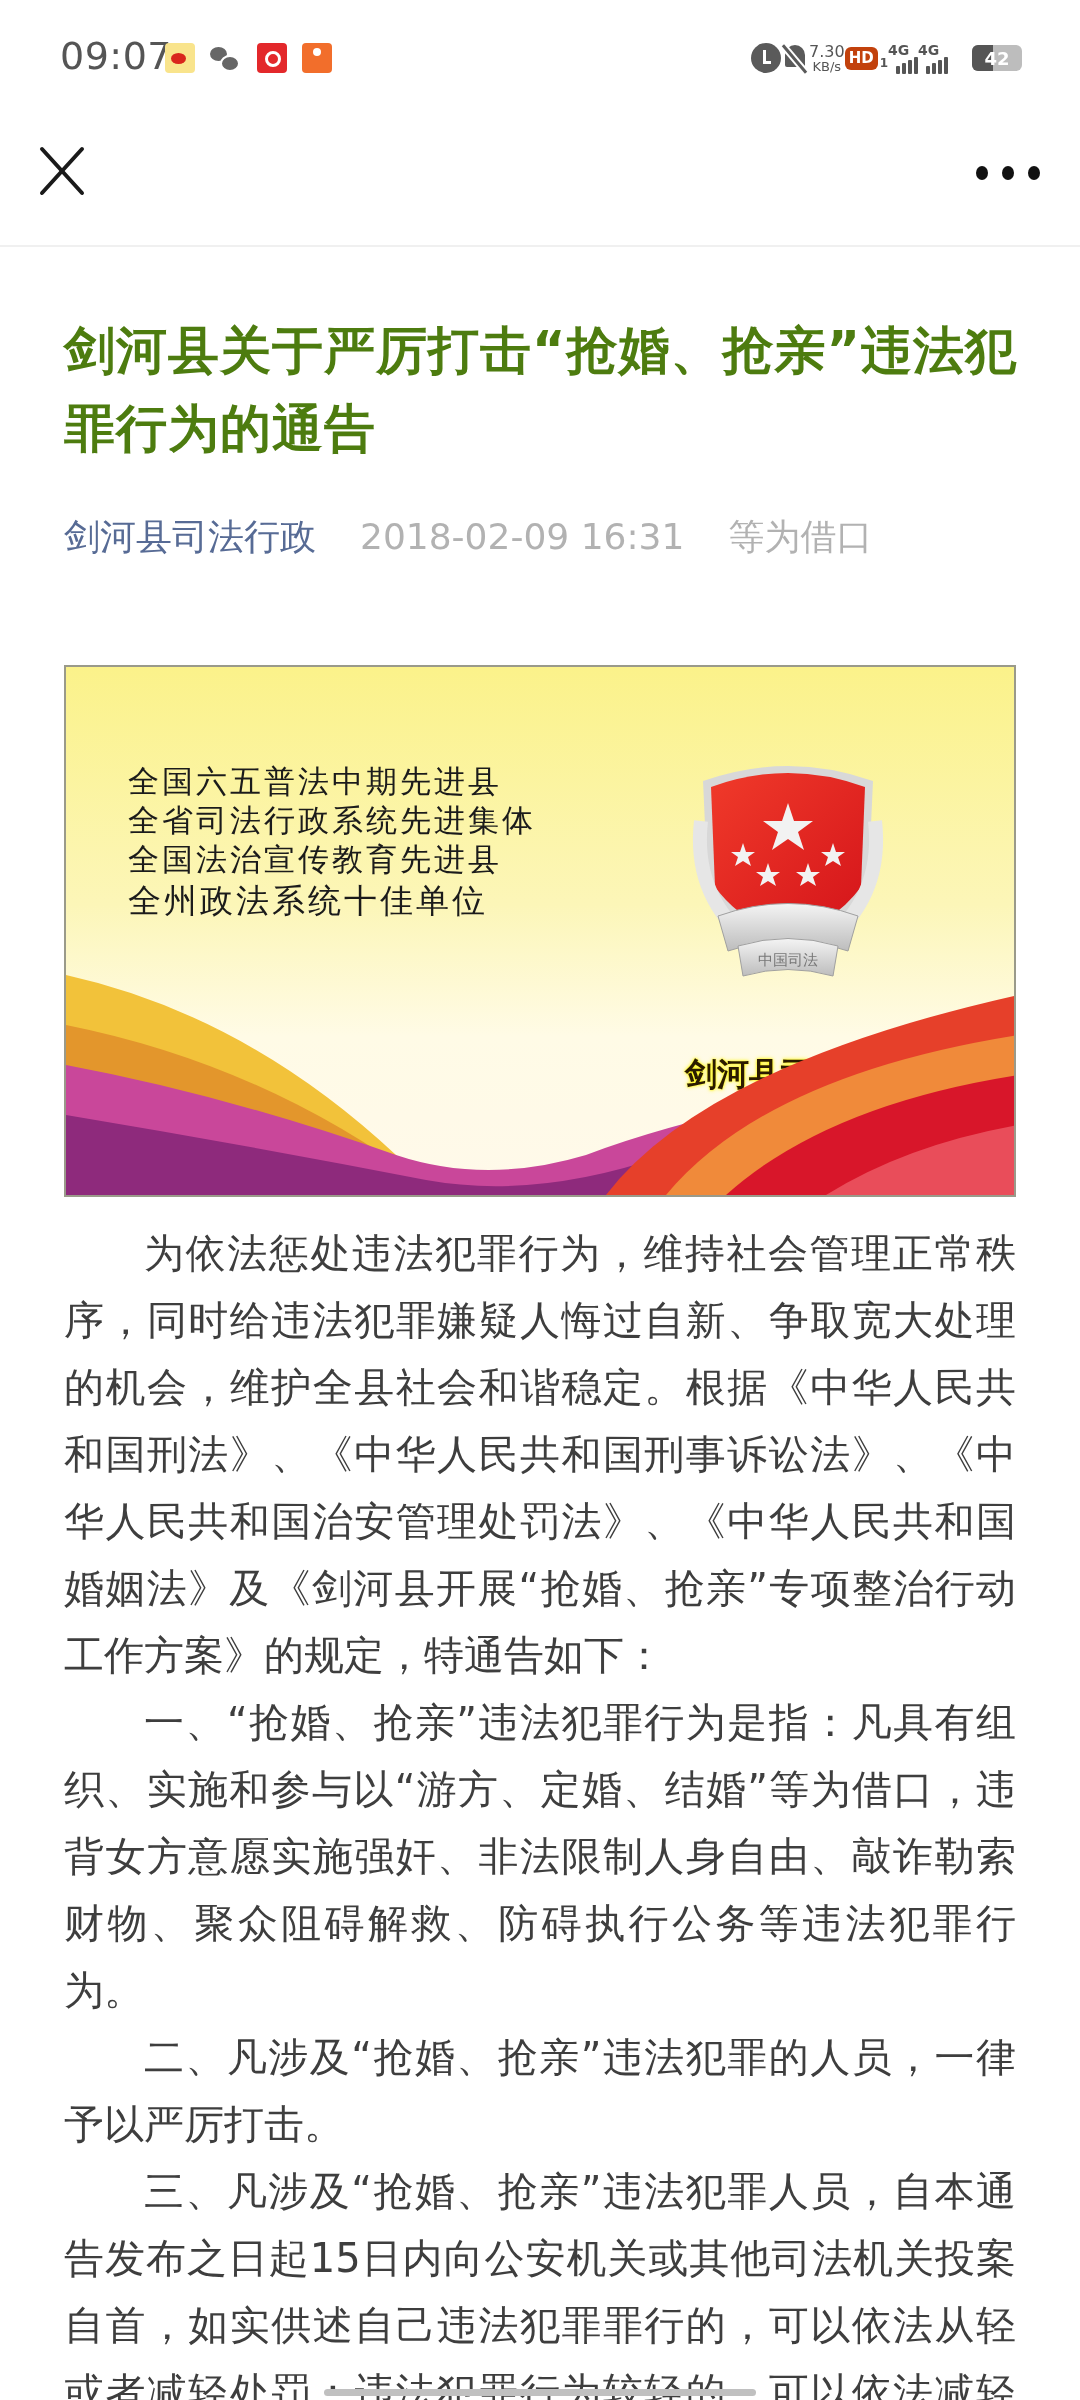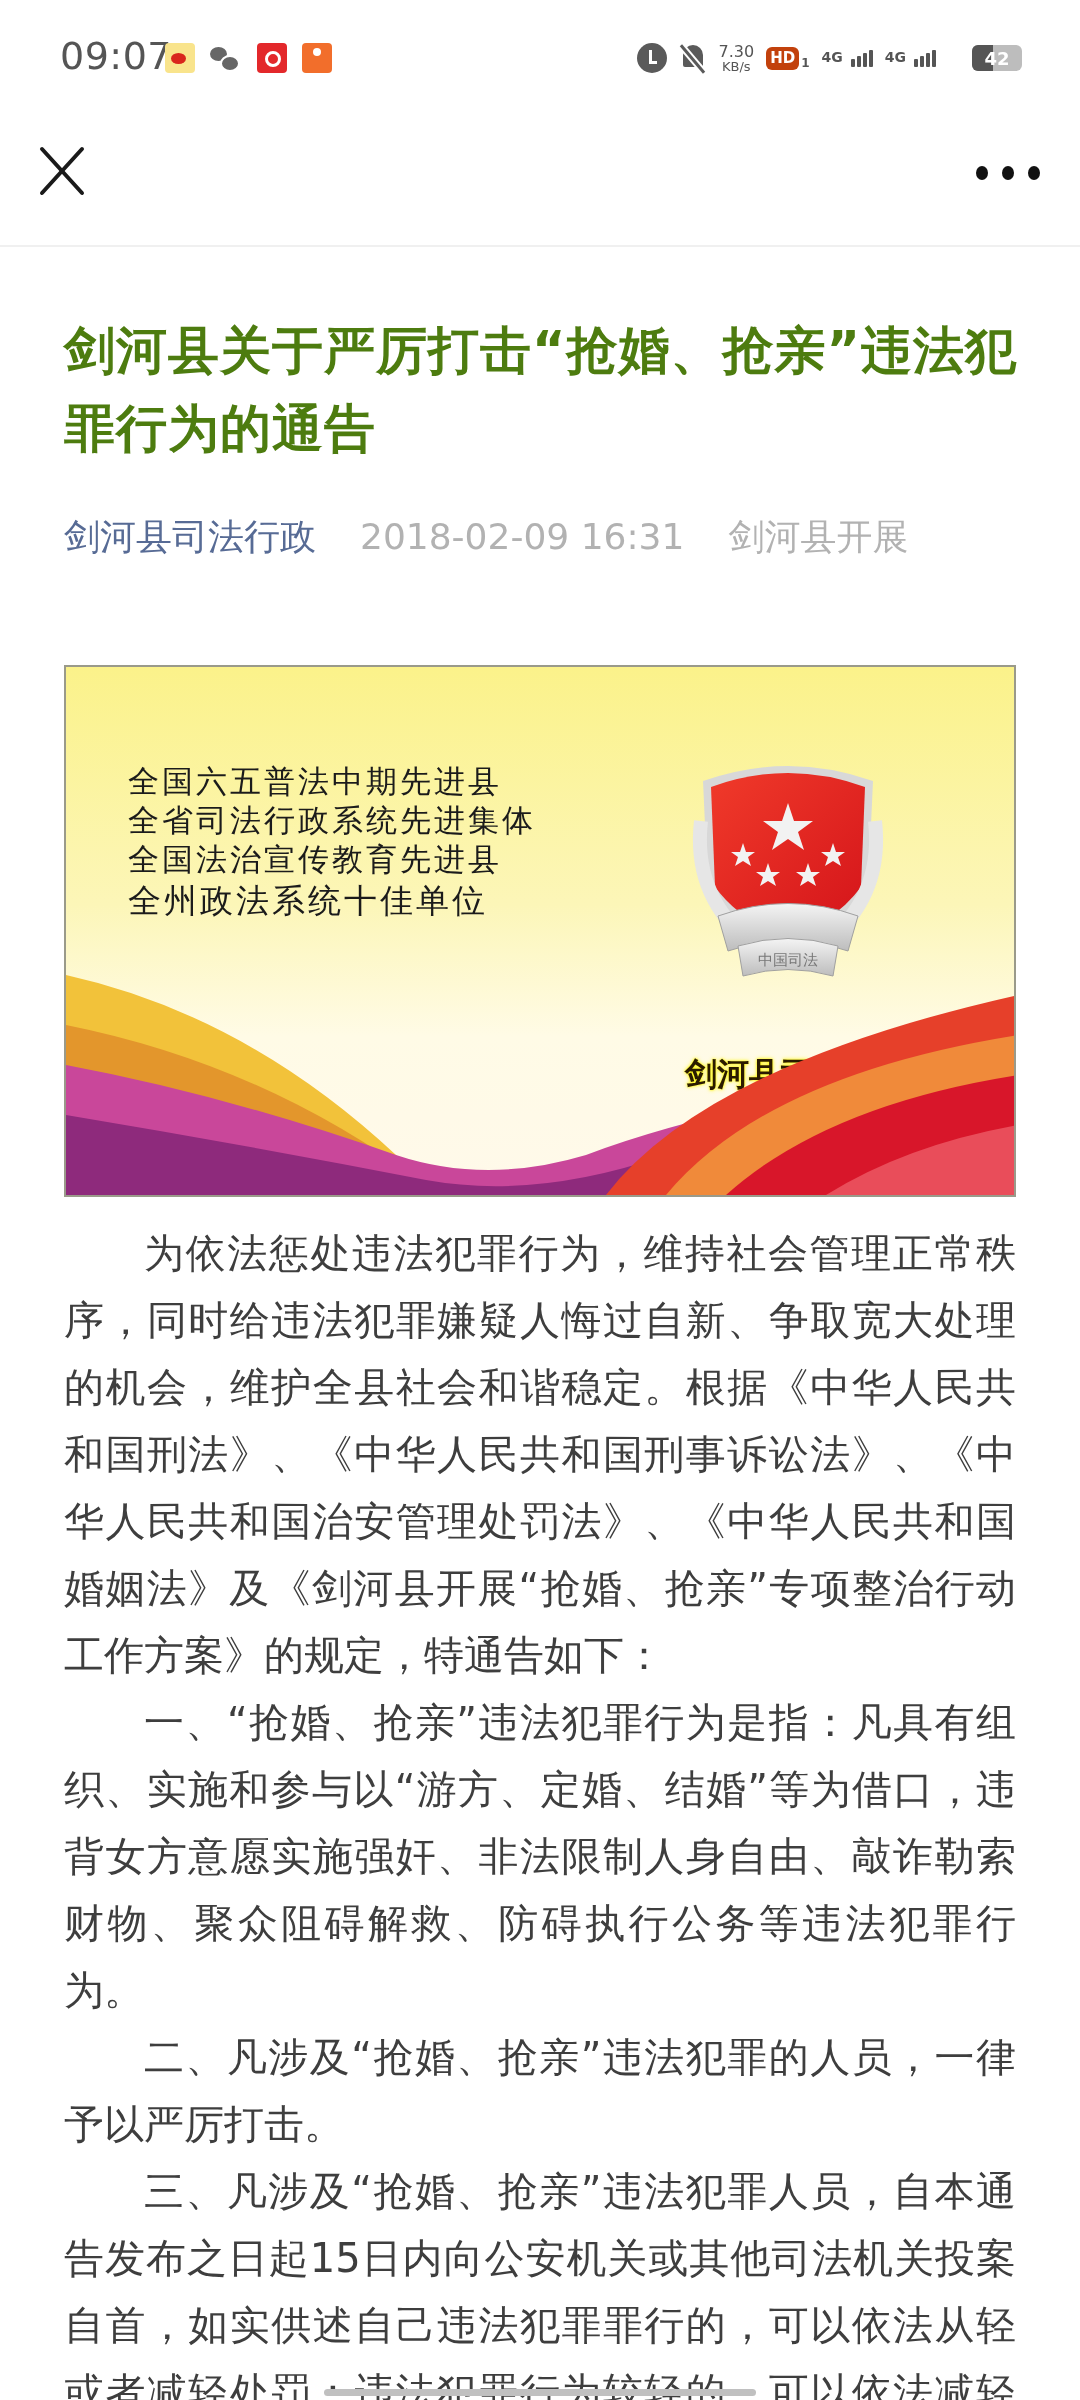--- a/index.html
+++ b/index.html
@@ -13,33 +13,33 @@
   .ic-weibo { left: 165px; background: #f9e48c; }
   .ic-weibo::after { content: ""; position: absolute; left: 6px; top: 10px; width: 15px; height: 11px; border-radius: 50%; background: #d9261c; }
   .ic-wechat { left: 210px; background: transparent; }
   .ic-wechat::before { content: ""; position: absolute; left: 0; top: 4px; width: 17px; height: 14px; border-radius: 50%; background: #666; }
   .ic-wechat::after { content: ""; position: absolute; left: 10px; top: 12px; width: 16px; height: 13px; border-radius: 50%; background: #666; border: 2px solid #fff; }
   .ic-netease { left: 257px; background: #e3282b; }
   .ic-netease::after { content: ""; position: absolute; left: 8px; top: 8px; width: 10px; height: 10px; border-radius: 50%; border: 3px solid #fff; }
   .ic-kwai { left: 302px; background: #f26e2b; }
   .ic-kwai::after { content: ""; position: absolute; left: 11px; top: 5px; width: 8px; height: 8px; border-radius: 50%; background: #fff; }
 
-  .sys-icons { position: absolute; right: 58px; top: 38px; height: 40px; display: flex; align-items: center; gap: 12px; color: #555; }
+  .sys-icons { position: absolute; right: 58px; top: 38px; height: 40px; display: flex; align-items: center; color: #555; }
   .alarm { width: 30px; height: 30px; border-radius: 50%; background: #5a5a5a; position: relative; }
   .alarm::after { content: ""; position: absolute; left: 12px; top: 7px; width: 5px; height: 11px; border-left: 3px solid #fff; border-bottom: 3px solid #fff; }
   .bell-off { width: 28px; height: 30px; position: relative; }
   .bell-off::before { content: ""; position: absolute; left: 4px; top: 2px; width: 20px; height: 22px; border-radius: 10px 10px 2px 2px; background: #5a5a5a; }
   .bell-off::after { content: ""; position: absolute; left: 12px; top: -2px; width: 3px; height: 36px; background: #5a5a5a; transform: rotate(-40deg); box-shadow: 0 0 0 2px #fff; }
   .net-speed { display: flex; flex-direction: column; align-items: center; line-height: 1; }
   .net-speed .v { font-size: 16px; color: #555; }
   .net-speed .u { font-size: 13px; color: #555; }
   .hd { display: flex; align-items: flex-end; }
   .hd .box { background: #c2410c; color: #fff; font-size: 15px; font-weight: bold; border-radius: 6px; padding: 4px 4px; line-height: 1; }
   .hd .n { font-size: 12px; font-weight: bold; color: #555; margin-left: 2px; }
-  .sig { display: flex; flex-direction: row; align-items: flex-start; }
+  .sig { display: flex; flex-direction: column; align-items: flex-start; }
   .sig .g { font-size: 14px; font-weight: bold; color: #555; line-height: 1; }
   .sig .bars { display: flex; align-items: flex-end; gap: 2px; margin-left: 8px; }
   .sig .bars span { display: block; width: 4px; background: #555; border-radius: 1px; }
   .battery { width: 50px; height: 26px; border-radius: 6px; background: #bdbdbd; position: relative; overflow: hidden; display: flex; align-items: center; justify-content: center; margin-left: 24px; }
   .battery::before { content: ""; position: absolute; left: 0; top: 0; bottom: 0; width: 42%; background: #555; }
   .battery span { position: relative; color: #fff; font-weight: bold; font-size: 18px; }
 
   
   .nav-bar { position: absolute; left: 0; top: 115px; width: 1080px; height: 132px; border-bottom: 2px solid #f0f0f0; }
   .close-btn { position: absolute; left: 38px; top: 30px; width: 48px; height: 52px; }
@@ -128,21 +128,21 @@
     <span></span>
     <span></span>
   </div>
 </div>
 
 <h1 class="article-title">剑河县关于严厉打击“抢婚、抢亲”违法犯罪行为的通告</h1>
 
 <div class="meta">
   <span class="author">剑河县司法行政</span>
   <span class="date">2018-02-09 16:31</span>
-  <span class="loc">剑河县开展</span>
+  <span class="loc">等为借口</span>
 </div>
 
 <div class="banner">
   <div class="banner-lines">
     <div>全国六五普法中期先进县</div>
     <div>全省司法行政系统先进集体</div>
     <div>全国法治宣传教育先进县</div>
     <div>全州政法系统十佳单位</div>
   </div>
 

